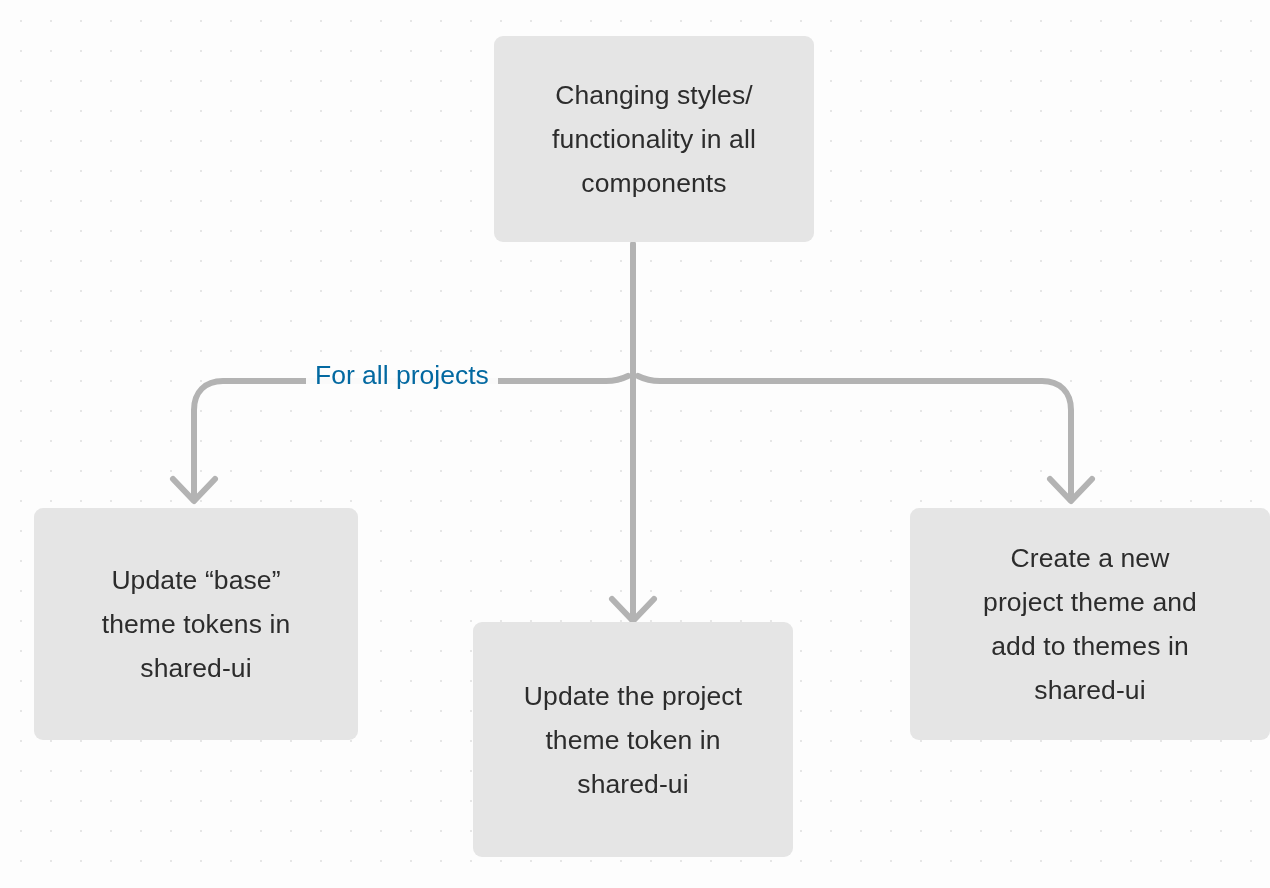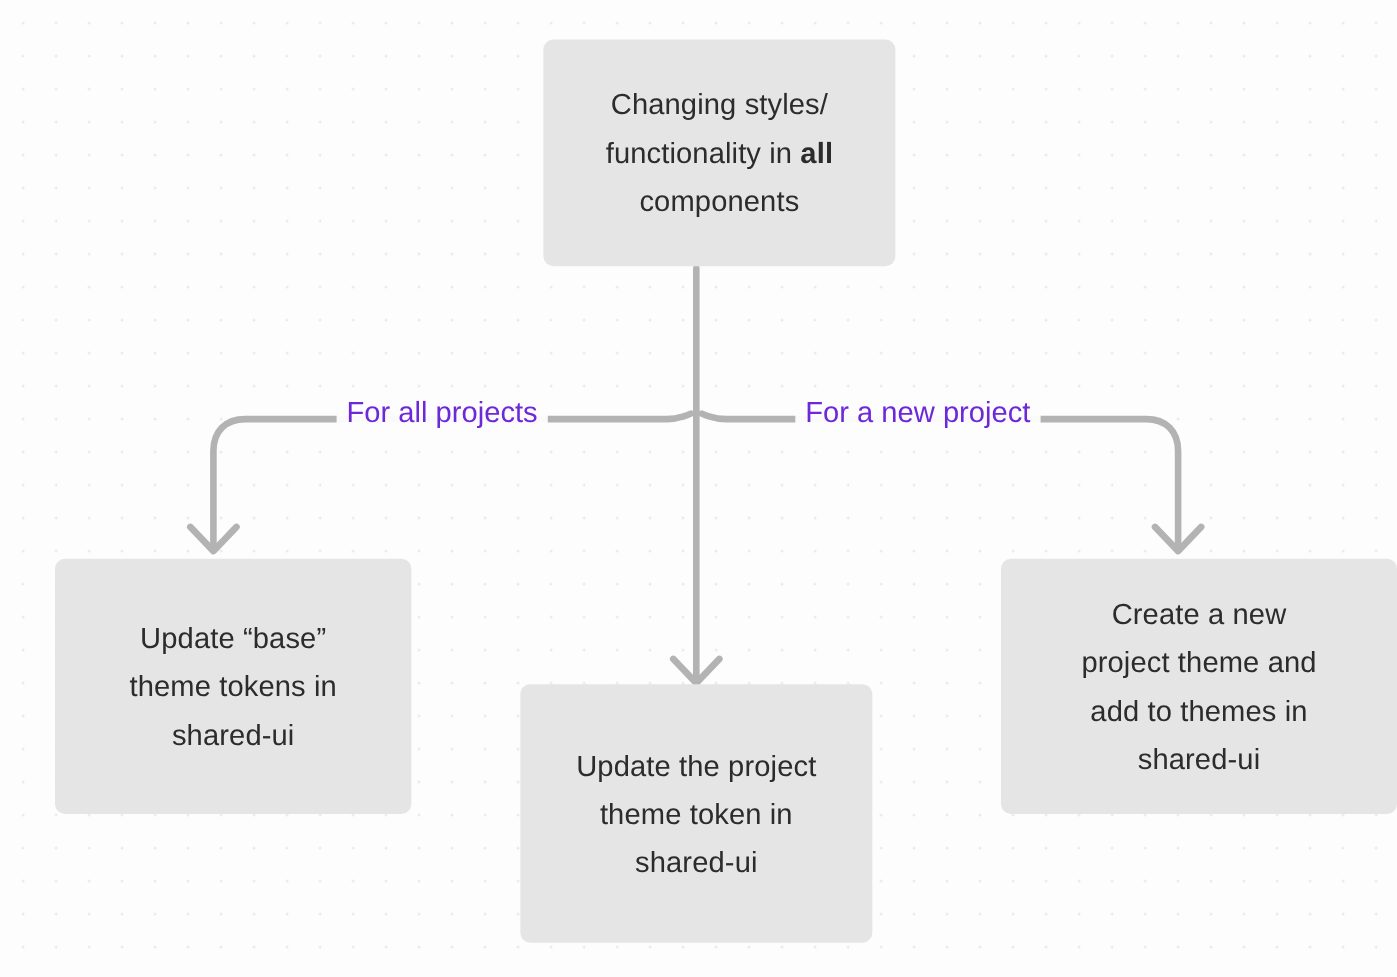--- a/index.html
+++ b/index.html
@@ -45,51 +45,50 @@
     line-height: 44px;
     font-weight: 400;
     padding: 6px 22px;
     letter-spacing: 0.1px;
   }
   .node .txt {
     display: block;
     white-space: pre-line;
   }
   .node b {
-    font-weight: 700;
+    font-weight: 400;
   }
   #node-root {
     left: 473px;
     top: 36px;
     width: 320px;
     height: 206px;
     margin-left: 21px;
   }
   #node-all {
     left: 34px;
     top: 508px;
     width: 324px;
     height: 232px;
-    margin-left: 16px;
   }
   #node-existing {
     left: 473px;
     top: 622px;
     width: 320px;
     height: 235px;
   }
   #node-new {
     left: 910px;
     top: 508px;
     width: 360px;
     height: 232px;
   }
   .edge-label {
     position: absolute;
-    color: #6d28d9;
+    color: #0369a1;
     font-size: 26.5px;
     line-height: 30px;
     white-space: nowrap;
     background-color: rgba(253,253,253,0.96);
     padding: 0 9px;
   }
   #label-all {
     left: 306px;
     top: 360px;
   }
@@ -147,15 +146,14 @@
   </div>
 
   <div class="node" id="node-new">
     <span class="txt">Create a new
 project theme and
 add to themes in
 shared-ui</span>
   </div>
 
   <div class="edge-label" id="label-all">For all projects</div>
-  <div class="edge-label" id="label-new">For a new project</div>
 
 </div>
 
 </body></html>

